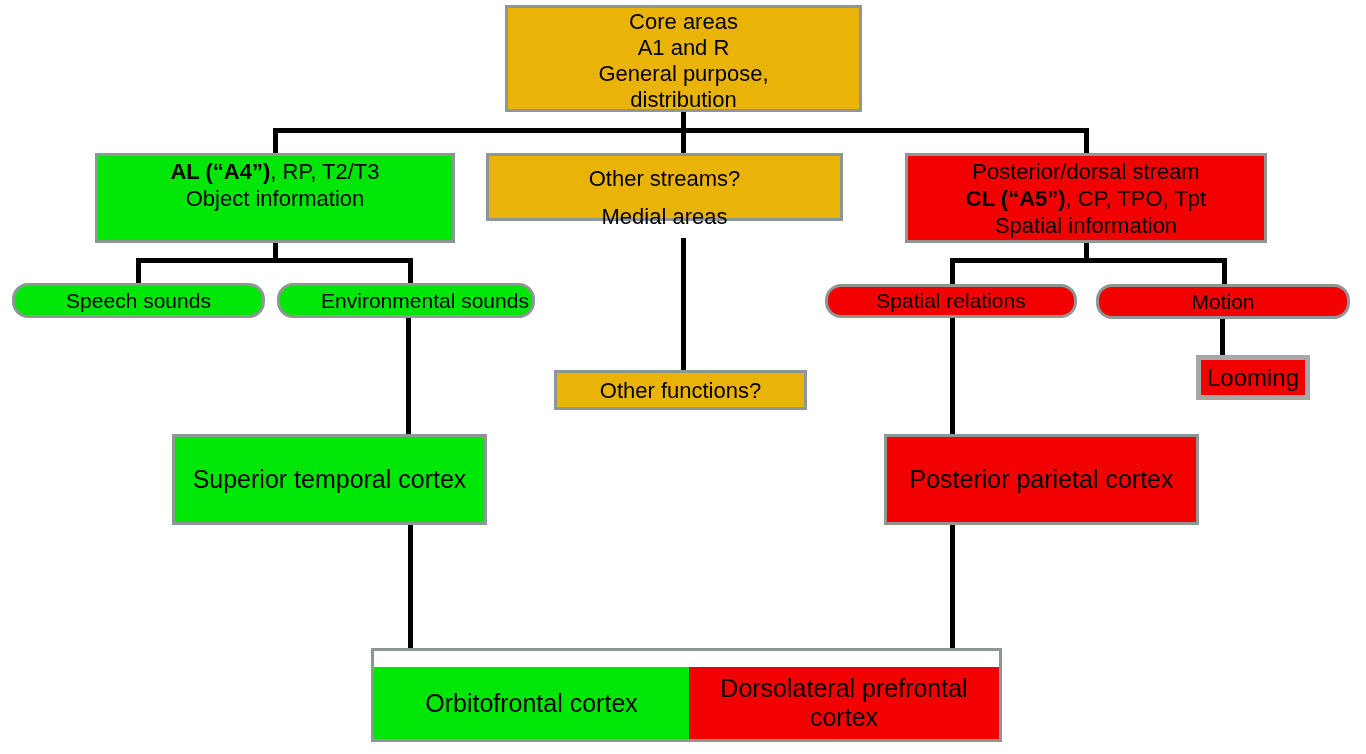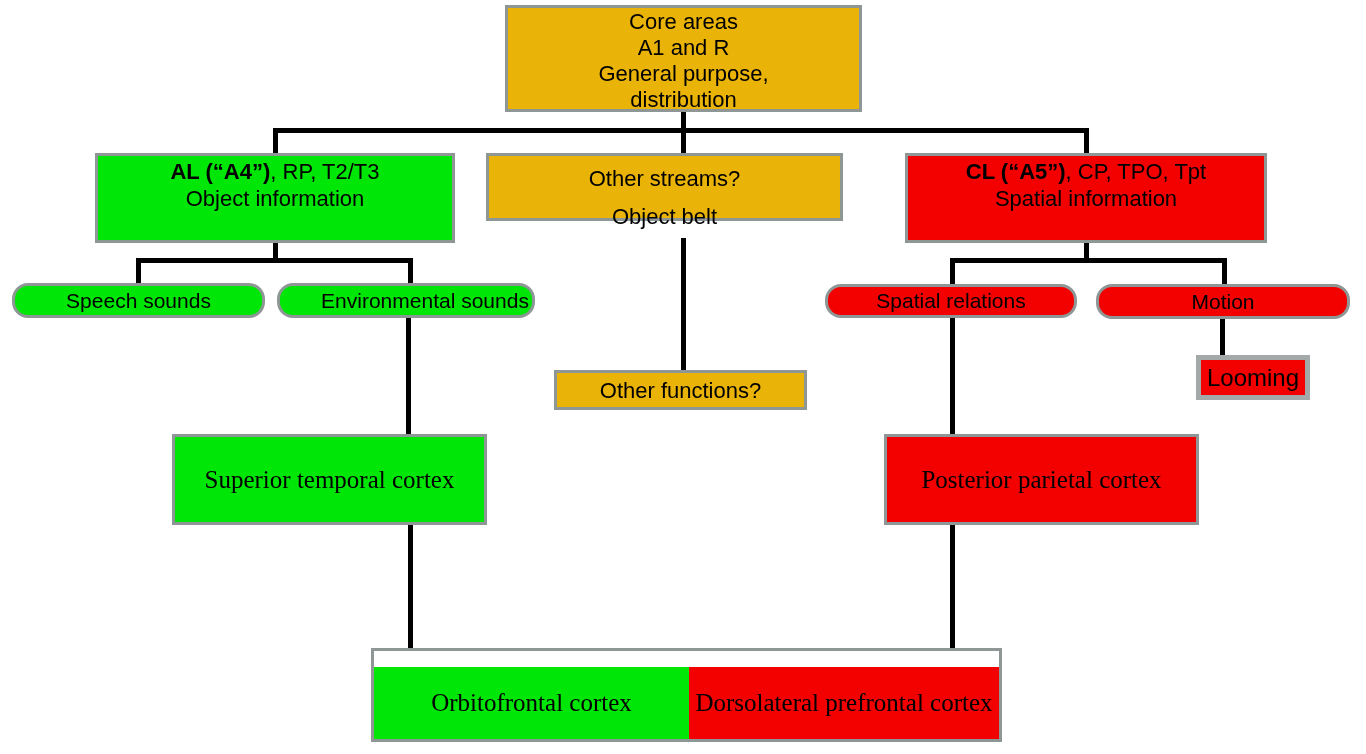--- a/index.html
+++ b/index.html
@@ -9,21 +9,21 @@
   }
   .node{
     position:absolute;box-sizing:border-box;text-align:center;
     border:3px solid #8e9696;z-index:2;
   }
   .green{background:#00e606;}
   .red{background:#f30000;}
   .pale{background:#eab308;}
   .sans22{font-size:22px;line-height:27px;}
   .sans21{font-size:21px;border-radius:16px;}
-  .serif24{font-family:Liberation Serif, serif;font-size:25px;}
+  .serif24{font-family:Liberation Sans, sans-serif;font-size:25px;}
   .vcenter{display:flex;align-items:center;justify-content:center;}
   .conn{position:absolute;background:#000;z-index:1;}
   .bold{font-weight:bold;}
   
   #core{left:505px;top:5px;width:357px;height:107px;padding-top:1px;font-size:22px;line-height:26px;}
   #anterior{left:95px;top:153px;width:360px;height:90px;padding-top:2px;}
   #other-streams{left:486px;top:153px;width:357px;height:68px;padding-top:9px;}
   #other-streams .l1{margin-bottom:11px;}
   #posterior{left:905px;top:153px;width:362px;height:90px;padding-top:2px;}
   #speech{left:12px;top:283px;width:253px;height:35px;}
@@ -67,24 +67,25 @@
   <div>distribution</div>
 </div>
 
 <div id="anterior" class="node green sans22">
   <div><span class="bold">AL (“A4”)</span><span>, RP, T2/T3</span></div>
   <div>Object information</div>
 </div>
 
 <div id="other-streams" class="node pale sans22">
   <div class="l1">Other streams?</div>
-  <div>Object belt</div>
+  <div>Medial areas</div>
 </div>
 
 <div id="posterior" class="node red sans22">
+  <div>Posterior/dorsal stream</div>
   <div><span class="bold">CL (“A5”)</span><span>, CP, TPO, Tpt</span></div>
   <div>Spatial information</div>
 </div>
 
 <div id="speech" class="node green sans21 vcenter">
   <span>Speech sounds</span>
 </div>
 
 <div id="environmental" class="node green sans21 vcenter">
   <span>Environmental sounds</span>

